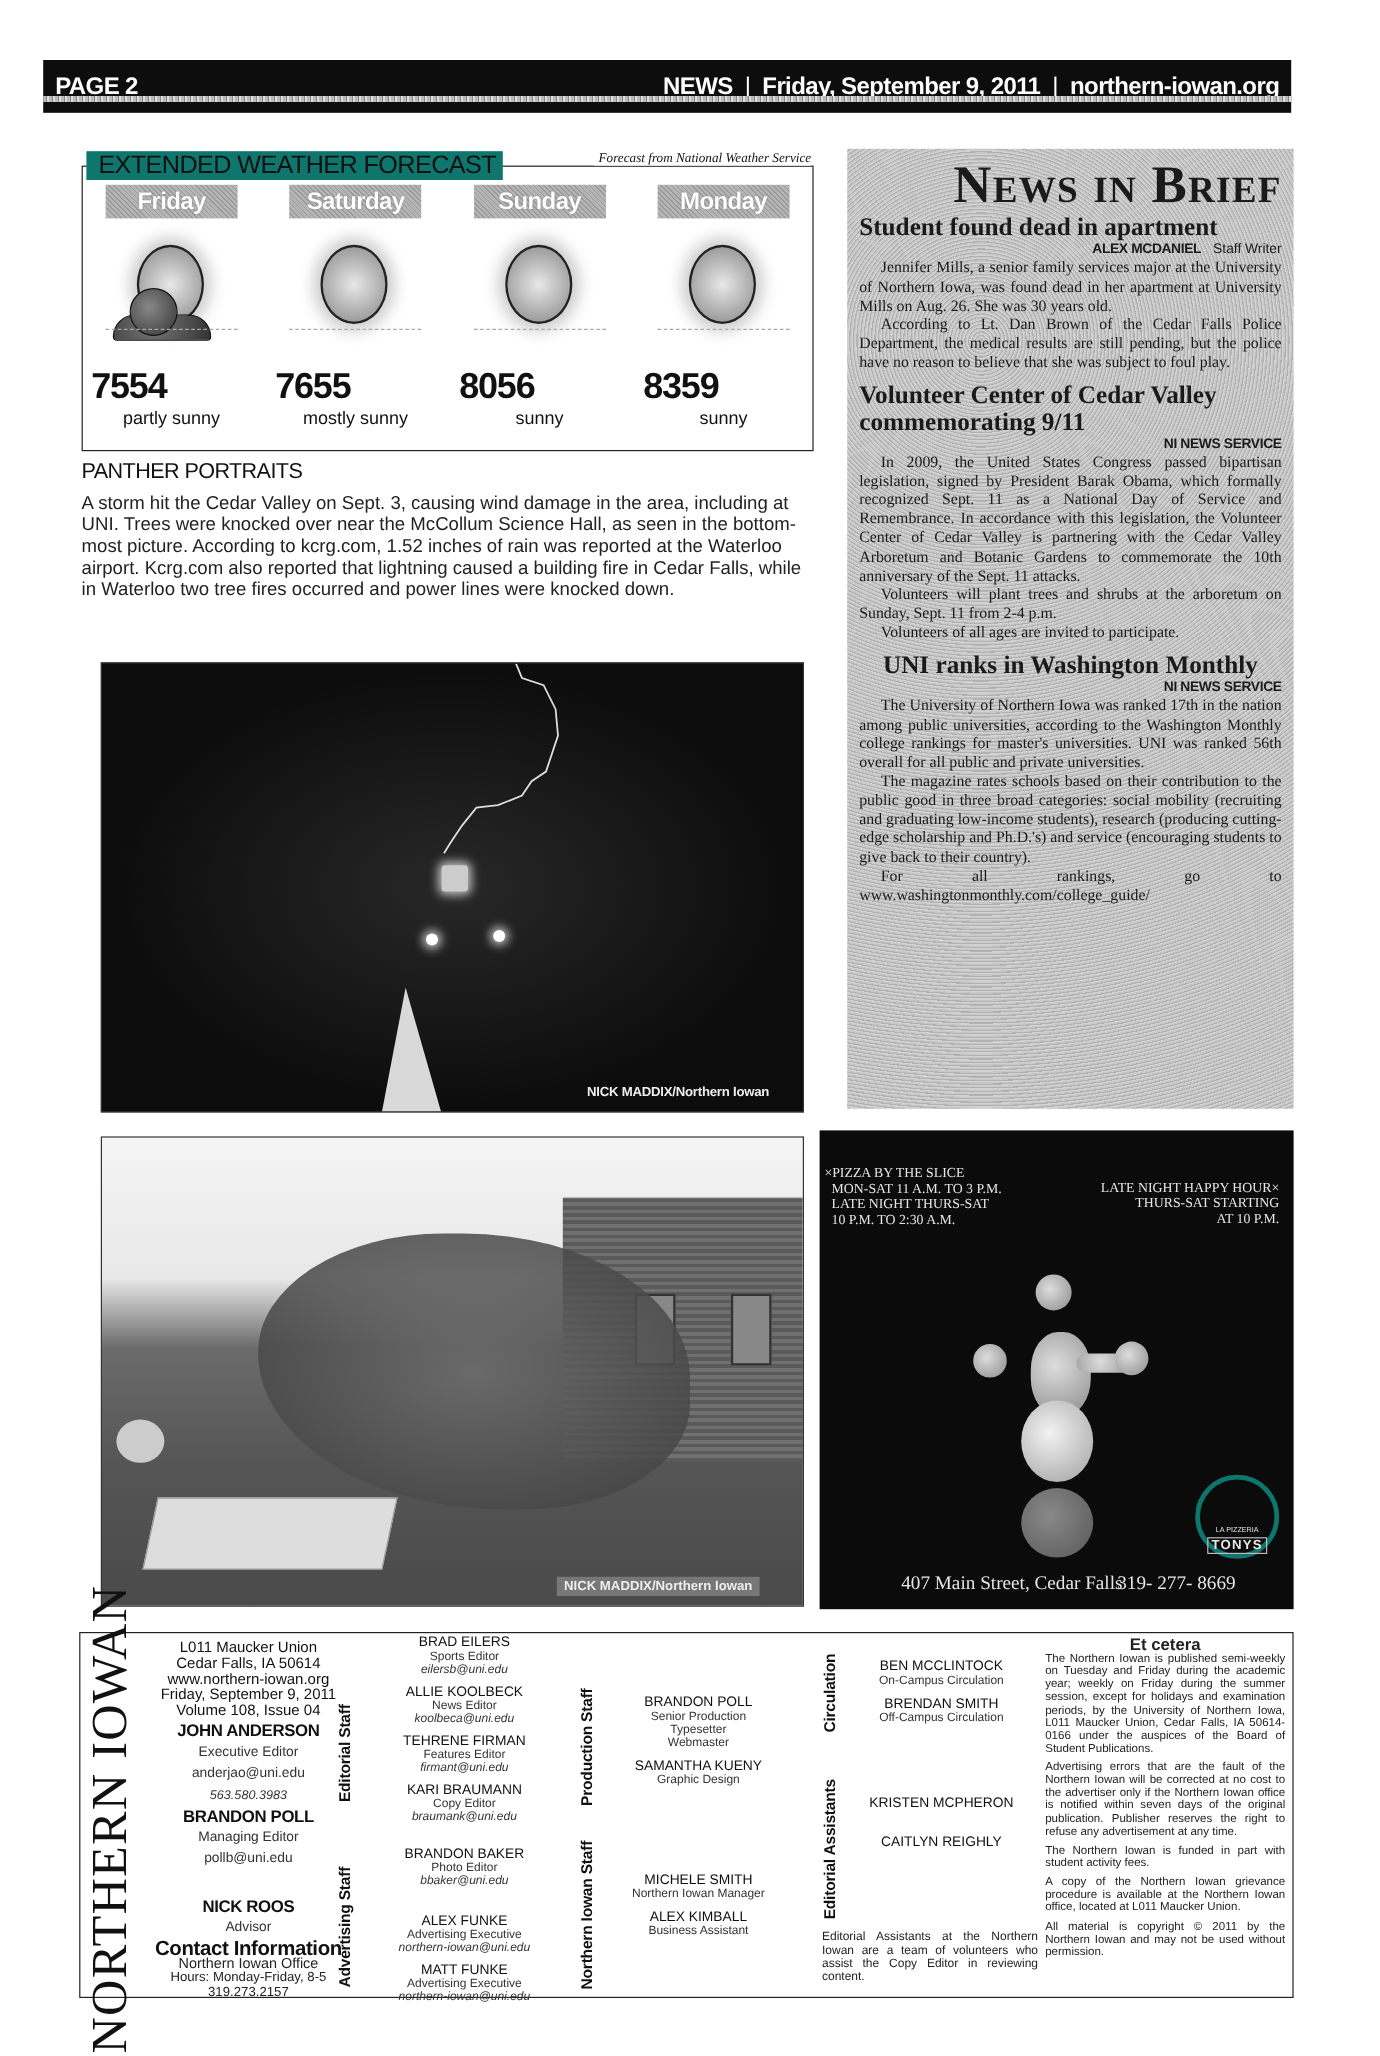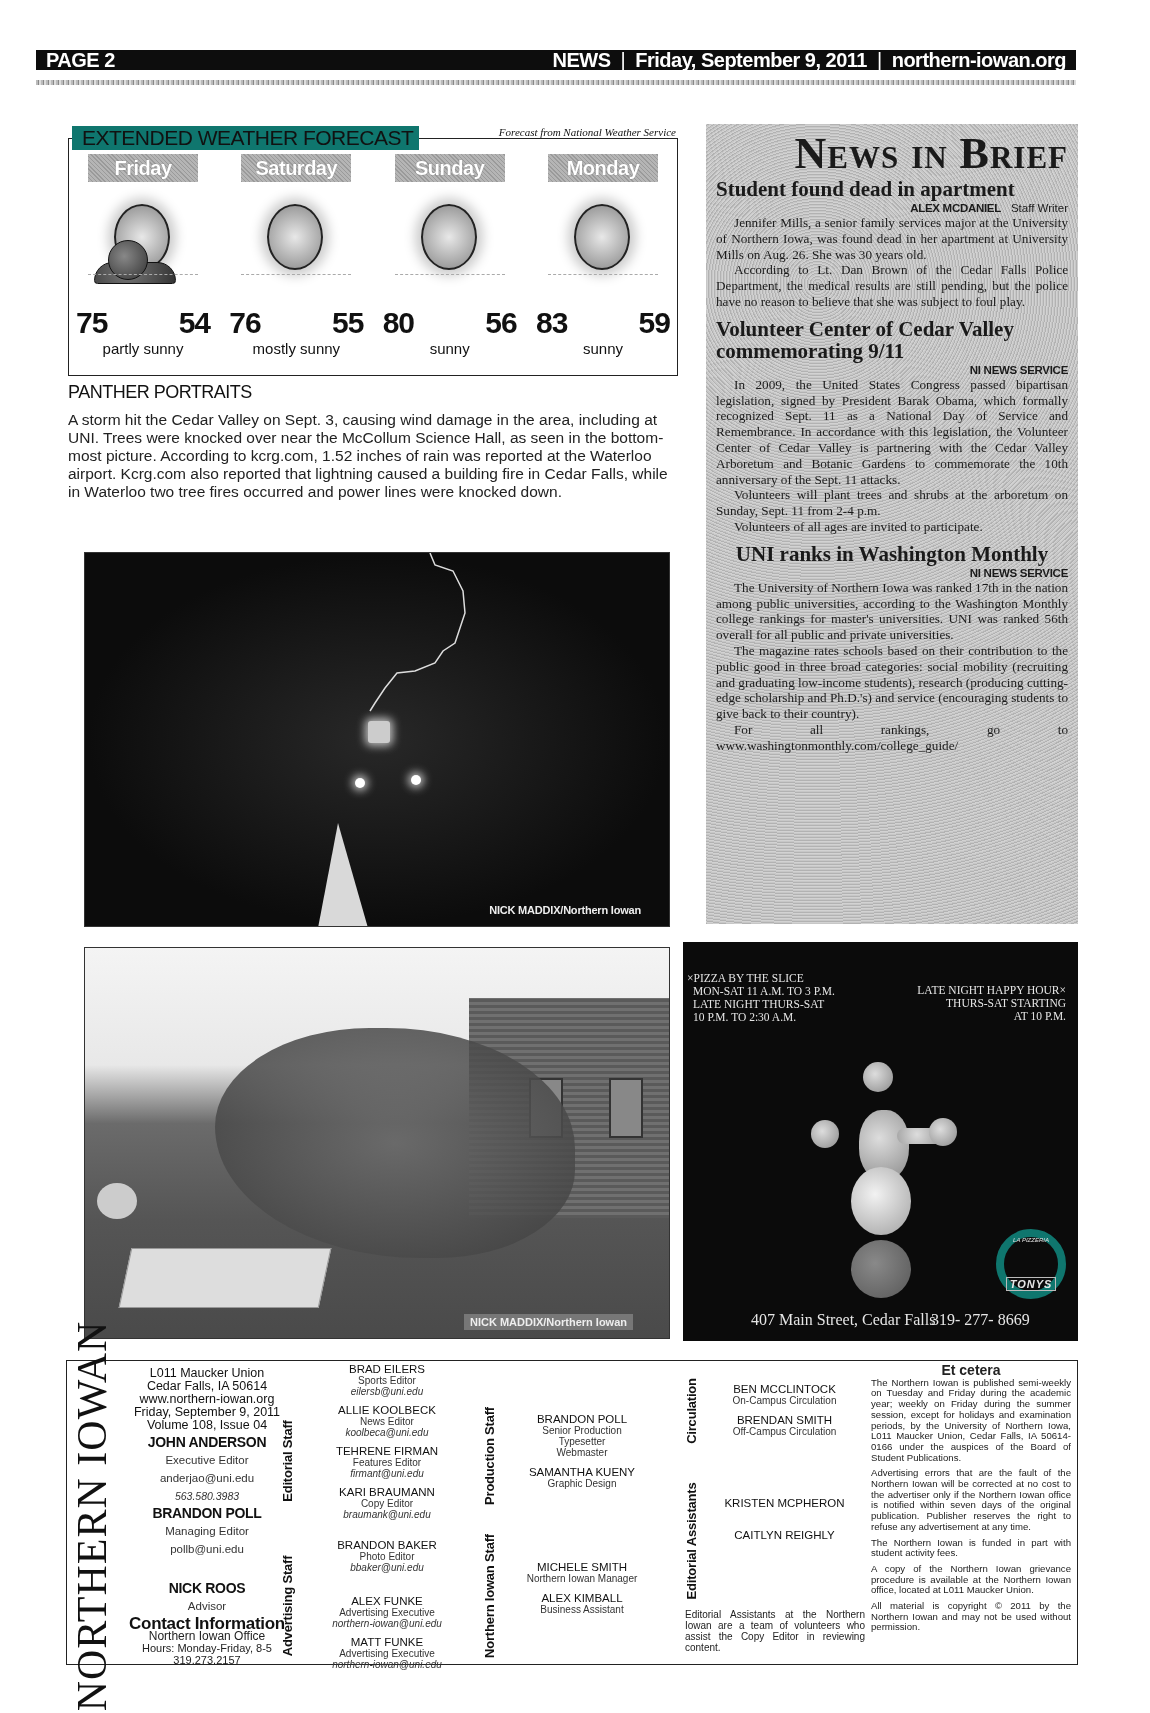--- a/index.html
+++ b/index.html
@@ -1,39 +1,39 @@
 <!DOCTYPE html>
 <html><head>
 <meta charset="utf-8">
 <style>
   * { box-sizing: border-box; margin: 0; padding: 0; }
   html, body { width: 1150px; height: 1713px; background: #fff; overflow: hidden; }
   body { position: relative; font-family: "Liberation Sans", sans-serif; color: #111; }
 
-  .header-bar { position: absolute; left: 36px; top: 50px; width: 1040px; height: 20px; background: #0d0d0d; color: #fff; display: flex; align-items: center; justify-content: space-between; padding: 0 10px; font-family: "Liberation Sans", sans-serif; font-weight: bold; font-size: 20px; letter-spacing: -0.5px; }
+  .header-bar { position: absolute; left: 36px; top: 50px; width: 1040px; height: 44px; background: #0d0d0d; color: #fff; display: flex; align-items: center; justify-content: space-between; padding: 0 10px; font-family: "Liberation Sans", sans-serif; font-weight: bold; font-size: 20px; letter-spacing: -0.5px; }
   .header-bar .right { display: flex; gap: 10px; }
   .header-bar .sep { font-weight: normal; }
   .speckle-strip { position: absolute; left: 36px; top: 80px; width: 1040px; height: 5px; background: repeating-linear-gradient(90deg, #bbb 0 2px, #888 2px 3px, #ddd 3px 5px); }
 
   
   .weather { position: absolute; left: 68px; top: 126px; width: 610px; height: 250px; }
   .weather-title-row { display: flex; align-items: flex-end; position: relative; height: 24px; }
   .weather-title { font-size: 21px; letter-spacing: -0.5px; padding: 0 6px 0 10px; background: #0f766e; position: relative; z-index: 2; margin-left: 4px; }
   .weather-source { position: absolute; right: 2px; top: 0; font-family: "Liberation Serif", serif; font-style: italic; font-size: 11px; background: #fff; z-index: 2; padding-left: 4px; }
   .weather-box { position: absolute; top: 12px; left: 0; width: 610px; height: 238px; border: 1.5px solid #222; }
   .weather-days { position: absolute; top: 28px; left: 8px; right: 8px; display: flex; justify-content: space-between; }
   .day { width: 134px; display: flex; flex-direction: column; align-items: center; }
   .day-label { width: 110px; height: 28px; background: repeating-linear-gradient(45deg, #9a9a9a 0 1px, #b5b5b5 1px 3px); color: #fff; font-weight: bold; font-size: 20px; text-align: center; line-height: 28px; letter-spacing: -0.5px; text-shadow: 0 0 1px #666; }
   .icon-wrap { position: relative; width: 110px; height: 110px; margin-top: 8px; }
   .sun { position: absolute; left: 26px; top: 14px; width: 56px; height: 66px; border-radius: 50%; border: 2px solid #222; background: radial-gradient(circle, #e8e8e8 0%, #999 80%); box-shadow: 0 0 12px 6px #ccc; }
   .cloud { position: absolute; left: 6px; top: 50px; width: 82px; height: 44px; }
   .cloud .puff1 { position: absolute; left: 14px; top: 0; width: 40px; height: 40px; border-radius: 50%; background: radial-gradient(circle at 40% 40%, #888, #333); border: 1.5px solid #111; }
   .cloud .puff2 { position: absolute; left: 0; top: 22px; width: 82px; height: 22px; border-radius: 22px 22px 4px 4px; background: radial-gradient(circle at 40% 40%, #777, #333); border: 1.5px solid #111; }
   .ground { position: absolute; left: 0; right: 0; top: 84px; border-top: 1px dashed #aaa; }
-  .temps { display: flex; justify-content: space-between; width: 134px; font-weight: bold; font-size: 30px; margin-top: 6px; letter-spacing: -1px; }
+  .temps { display: flex; width: 134px; font-weight: bold; font-size: 30px; margin-top: 6px; letter-spacing: -1px; }
   .cond { font-size: 15px; margin-top: 0px; }
 
   
   .article { position: absolute; left: 68px; top: 382px; width: 610px; }
   .kicker { font-size: 18px; letter-spacing: -0.5px; }
   .headline { font-family: "Liberation Serif", serif; font-weight: bold; font-size: 35px; letter-spacing: 4px; font-variant: small-caps; margin-top: -2px; line-height: 40px; }
   .deck { font-size: 15.5px; line-height: 18px; margin-top: 8px; color: #222; }
   .photo { position: absolute; border: 1px solid #333; overflow: hidden; }
   .photo1 { left: 84px; top: 552px; width: 586px; height: 375px; background:
       radial-gradient(ellipse at 50% 50%, #282828 0%, #0c0c0c 70%),
@@ -60,21 +60,21 @@
   .byline .role { margin-left: 10px; }
   .nib p { font-size: 13.2px; line-height: 15.8px; text-indent: 18px; text-align: justify; }
 
   
   .ad { position: absolute; left: 683px; top: 942px; width: 395px; height: 399px; background: #0b0b0b; color: #e6e6e6; font-family: "Liberation Serif", serif; overflow: hidden; }
   .ad-left { position: absolute; left: 4px; top: 30px; font-size: 11.5px; line-height: 13px; }
   .ad-right { position: absolute; right: 12px; top: 42px; font-size: 11.5px; line-height: 13px; text-align: right; }
   .blob { position: absolute; background: radial-gradient(circle at 40% 40%, #ddd, #8a8a8a); border-radius: 50%; }
   .ad-address { position: absolute; left: 68px; bottom: 12px; font-size: 16px; }
   .ad-phone { position: absolute; left: 248px; bottom: 12px; font-size: 16px; }
-  .ad-logo { position: absolute; right: 12px; bottom: 42px; width: 70px; height: 70px; border-radius: 50%; border: 8px solid #0f766e; display: flex; flex-direction: column; align-items: center; justify-content: space-between; font-family: "Liberation Sans", sans-serif; font-size: 6px; font-style: italic; }
+  .ad-logo { position: absolute; right: 12px; bottom: 42px; width: 70px; height: 70px; border-radius: 50%; border: 4px solid #0f766e; display: flex; flex-direction: column; align-items: center; justify-content: flex-end; font-family: "Liberation Sans", sans-serif; font-size: 6px; }
   .ad-logo .brand { font-size: 11px; font-weight: bold; border: 1px solid #bbb; padding: 0 3px; margin-top: 2px; letter-spacing: 1px; }
 
   
   .mast { position: absolute; left: 66px; top: 1360px; width: 1012px; height: 305px; border: 1.5px solid #222; }
   .vert-title { position: absolute; left: 2px; top: 10px; width: 46px; height: 290px; }
   .vert-title span { position: absolute; left: 50%; top: 50%; transform: translate(-50%, -50%) rotate(-90deg); font-family: "Liberation Serif", serif; font-size: 42px; white-space: nowrap; letter-spacing: 1px; }
   .info-col { position: absolute; left: 50px; top: 6px; width: 180px; text-align: center; font-size: 12px; line-height: 13px; }
   .info-col .addr { font-size: 12.5px; line-height: 13px; }
   .info-col .name { font-weight: bold; font-size: 14px; margin-top: 4px; letter-spacing: -0.3px; }
   .info-col .role { font-size: 11.5px; margin-top: 5px; color: #333; }

